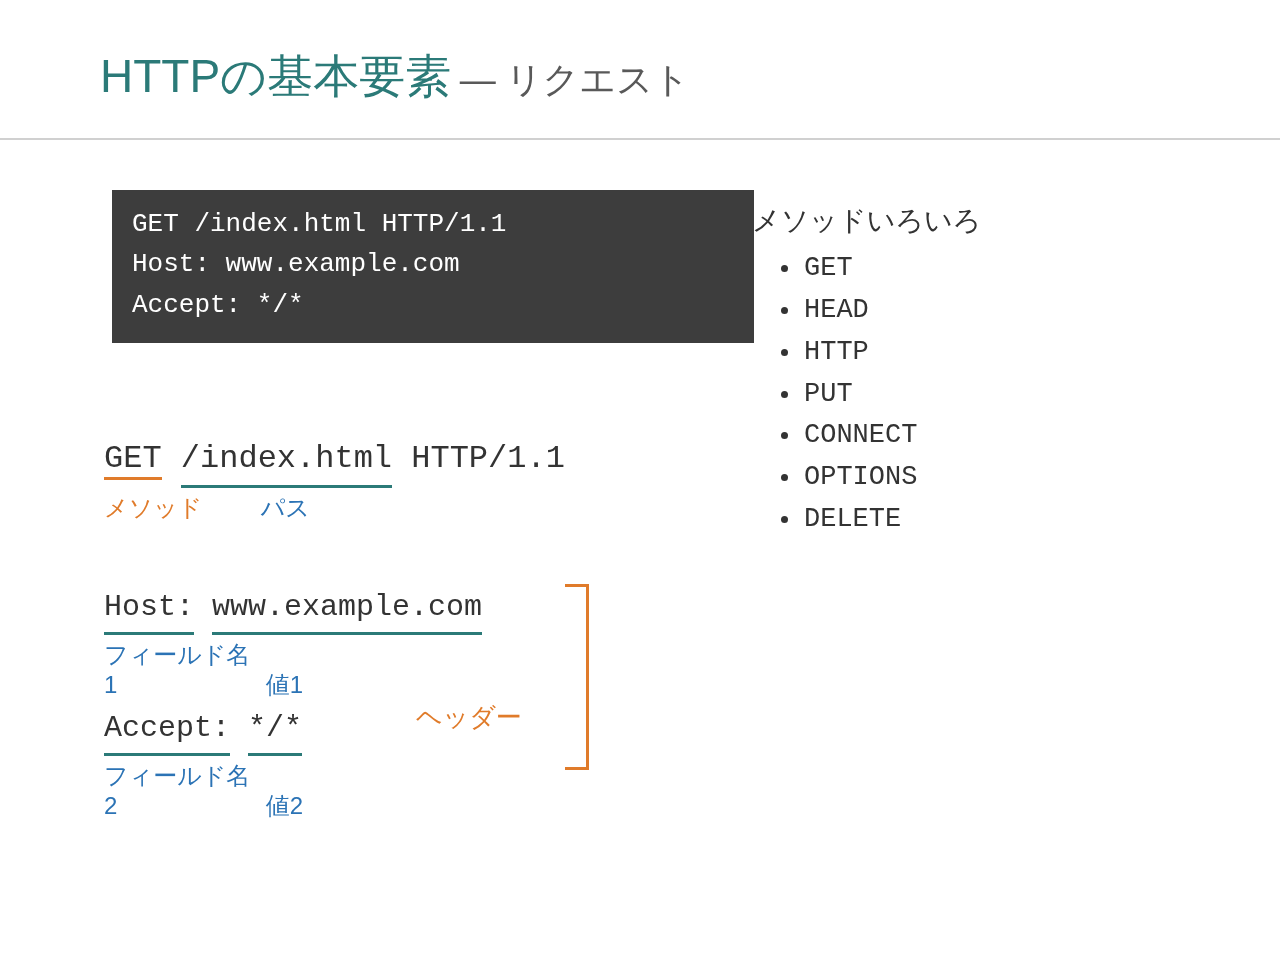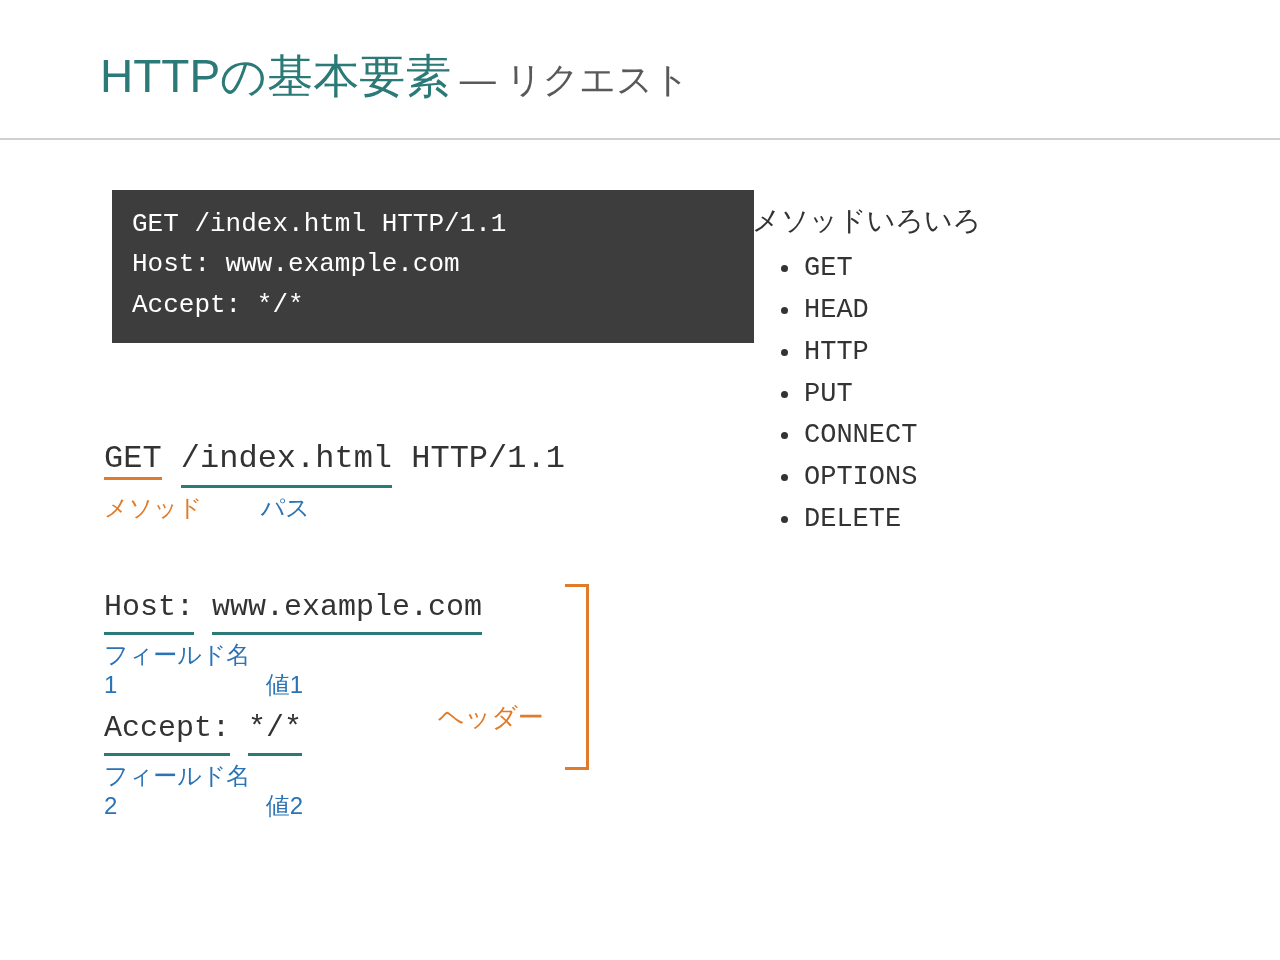--- a/index.html
+++ b/index.html
@@ -96,21 +96,21 @@
     left: 565px;
     top: 444px;
     width: 24px;
     height: 186px;
     border-top: 3px solid #e07b2a;
     border-right: 3px solid #e07b2a;
     border-bottom: 3px solid #e07b2a;
   }
   .bracket-label {
     position: absolute;
-    left: 438px;
+    left: 416px;
     top: 560px;
     color: #e07b2a;
     font-size: 26px;
   }
 
   
   .methods {
     position: absolute;
     left: 752px;
     top: 62px;

